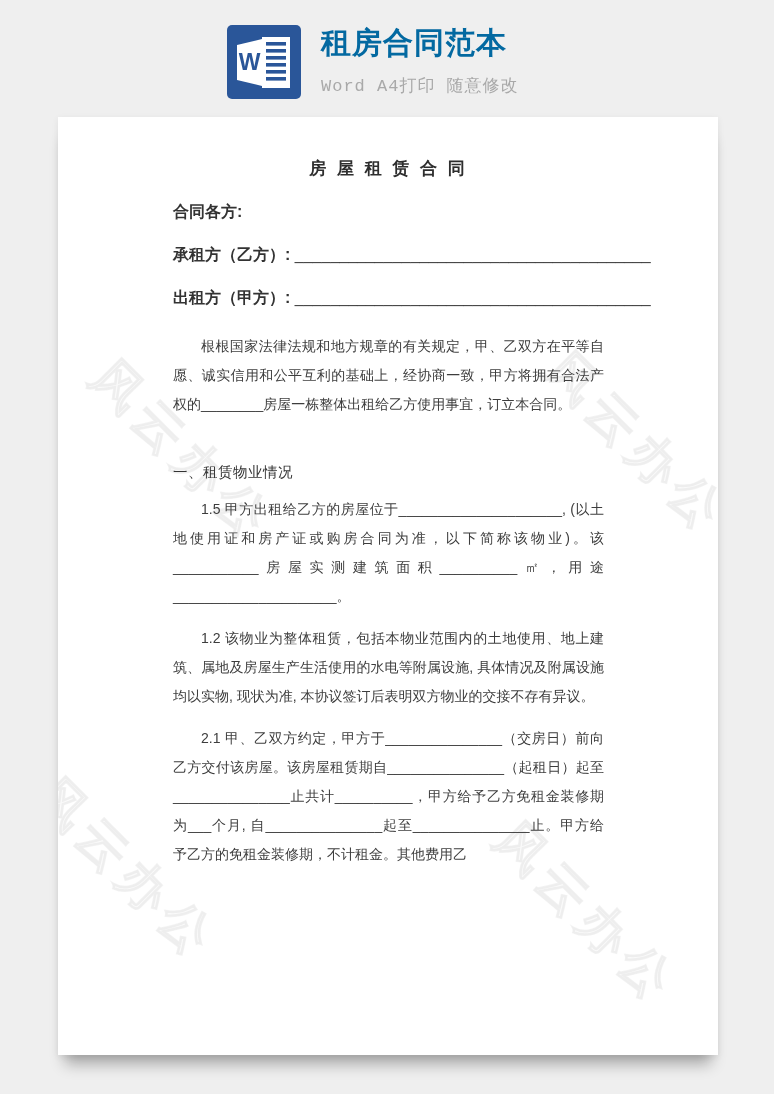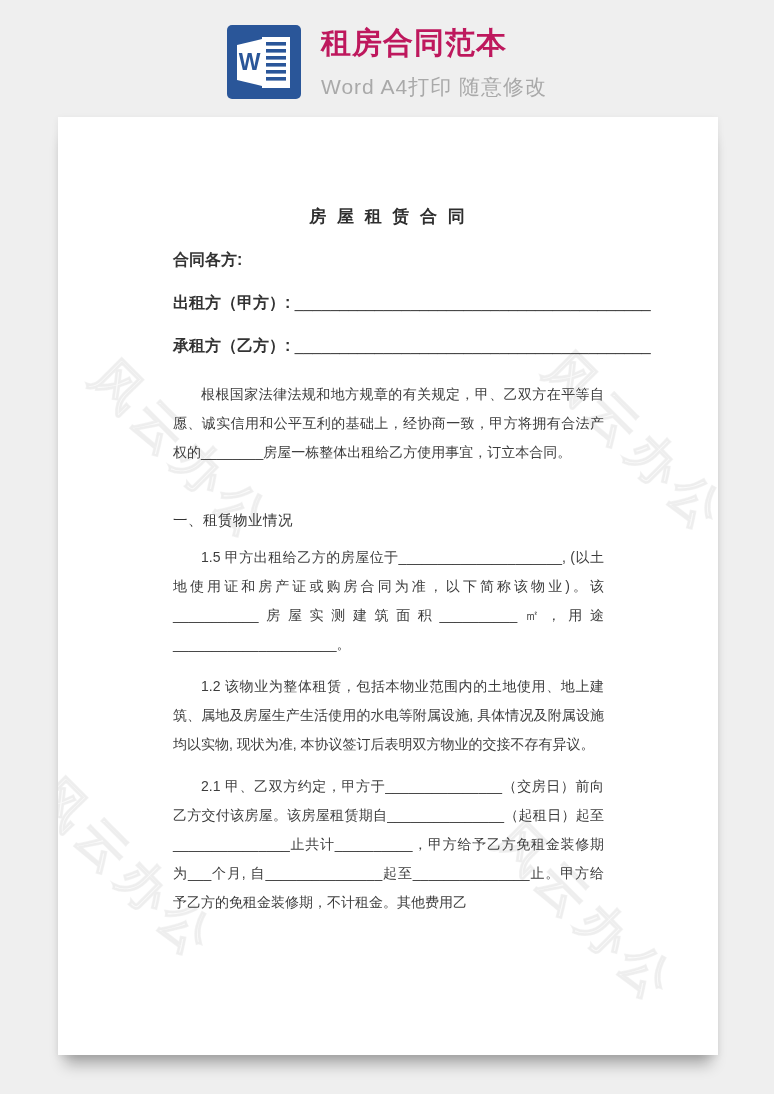--- a/index.html
+++ b/index.html
@@ -20,48 +20,49 @@
     left: 227px;
     display: flex;
     align-items: center;
     gap: 20px;
   }
   .word-icon { width: 74px; height: 74px; display: block; flex: 0 0 auto; }
   .header-text { display: flex; flex-direction: column; justify-content: center; }
   .header-title {
     font-size: 30px;
     font-weight: bold;
-    color: #be185d;
+    color: #0369a1;
     letter-spacing: 1px;
     line-height: 34px;
     white-space: nowrap;
   }
   .header-subtitle {
-    font-size: 21px;
+    font-size: 17px;
     color: #a9a9a9;
     letter-spacing: 1px;
     line-height: 25px;
     margin-top: 14px;
     white-space: nowrap;
+    font-family: Liberation Mono, monospace;
   }
 
   
   .doc-page {
     position: absolute;
     left: 58px;
     top: 117px;
     width: 660px;
     height: 938px;
     background: #ffffff;
     box-shadow: 0 16px 14px -7px rgba(0,0,0,0.30), 0 2px 7px rgba(0,0,0,0.07);
     overflow: hidden;
   }
   .doc-content {
     position: relative;
-    padding: 88px 114px 0 115px;
+    padding: 40px 114px 0 115px;
     color: #3d3d3d;
     font-size: 14px;
     line-height: 29px;
     text-align: justify;
     z-index: 2;
   }
   .doc-title {
     text-align: center;
     font-size: 17px;
     font-weight: bold;
@@ -141,23 +142,23 @@
     <div class="watermark wm-2">风云办公</div>
     <div class="watermark wm-3">风云办公</div>
     <div class="watermark wm-4">风云办公</div>
 
     <div class="doc-content">
 
       <h1 class="doc-title">房 屋 租 赁 合 同</h1>
 
       <p class="party-line">合同各方:</p>
 
+      <p class="party-line"><span>承租方（乙方）: </span><span class="blank-run">________________________________________</span></p>
+
       <p class="party-line"><span>出租方（甲方）: </span><span class="blank-run">________________________________________</span></p>
-
-      <p class="party-line"><span>承租方（乙方）: </span><span class="blank-run">________________________________________</span></p>
 
       <p class="clause">根根国家法律法规和地方规章的有关规定，甲、乙双方在平等自愿、诚实信用和公平互利的基础上，经协商一致，甲方将拥有合法产权的________房屋一栋整体出租给乙方使用事宜，订立本合同。</p>
 
       <h3 class="sec">一、租赁物业情况</h3>
 
       <p class="clause">1.5 甲方出租给乙方的房屋位于_____________________, (以土地使用证和房产证或购房合同为准，以下简称该物业)。该___________房屋实测建筑面积__________㎡，用途_____________________。</p>
 
       <p class="clause">1.2 该物业为整体租赁，包括本物业范围内的土地使用、地上建筑、属地及房屋生产生活使用的水电等附属设施, 具体情况及附属设施均以实物, 现状为准, 本协议签订后表明双方物业的交接不存有异议。</p>
 
 

